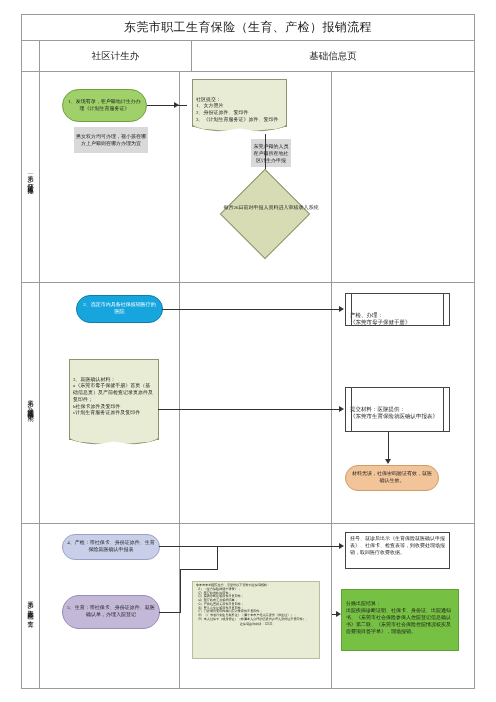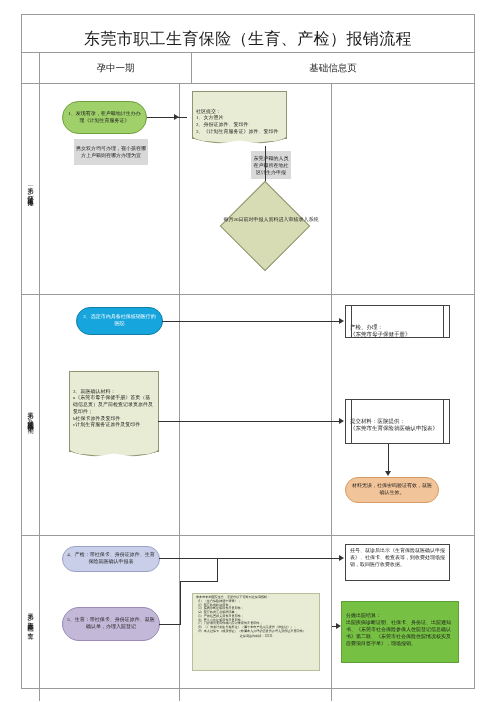--- a/index.html
+++ b/index.html
@@ -17,21 +17,21 @@
     position:absolute;left:21px;top:14px;
     width:454px;height:675px;
     border:1px solid #9a9a9a;
     box-sizing:border-box;
   }
 
   .title-row{
     height:25px;
     border-bottom:1px solid #9a9a9a;
     display:flex;align-items:center;justify-content:center;
-    font-size:16px;letter-spacing:.4px;margin-top:12px;
+    font-size:12px;letter-spacing:.4px;
   }
 
   .head-row{
     height:31px;
     border-bottom:1px solid #9a9a9a;
     display:flex;
     box-sizing:border-box;
   }
   .head-spacer{width:18px;border-right:1px solid #9a9a9a;box-sizing:border-box;}
   .head-cell{
@@ -167,21 +167,21 @@
 </head>
 <body>
 
 <div class="sheet">
   <div class="table">
 
     <div class="title-row">东莞市职工生育保险（生育、产检）报销流程</div>
 
     <div class="head-row">
       <div class="head-spacer"></div>
-      <div class="head-cell c2">孕中一期</div>
+      <div class="head-cell c2">社区计生办</div>
       <div class="head-cell c3">基础信息页</div>
     </div>
 
     <div class="band band1">
       <div class="stage-label">
         <span>第一步：怀孕后计生办申报</span>
       </div>
 
       <div class="lane c1">
         <div class="shape terminator t-green fz5" style="left:22px;top:17px;width:85px;height:33px;padding:0 3px;">

